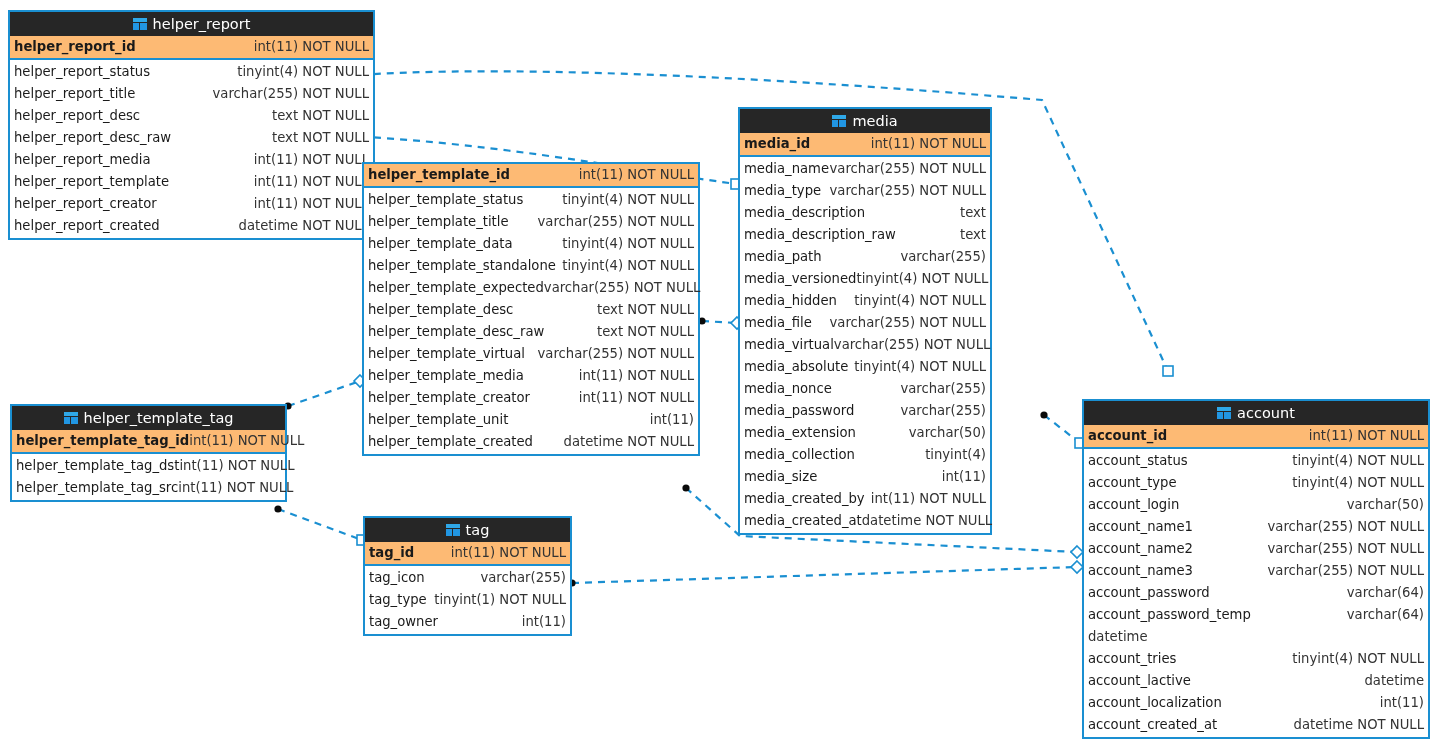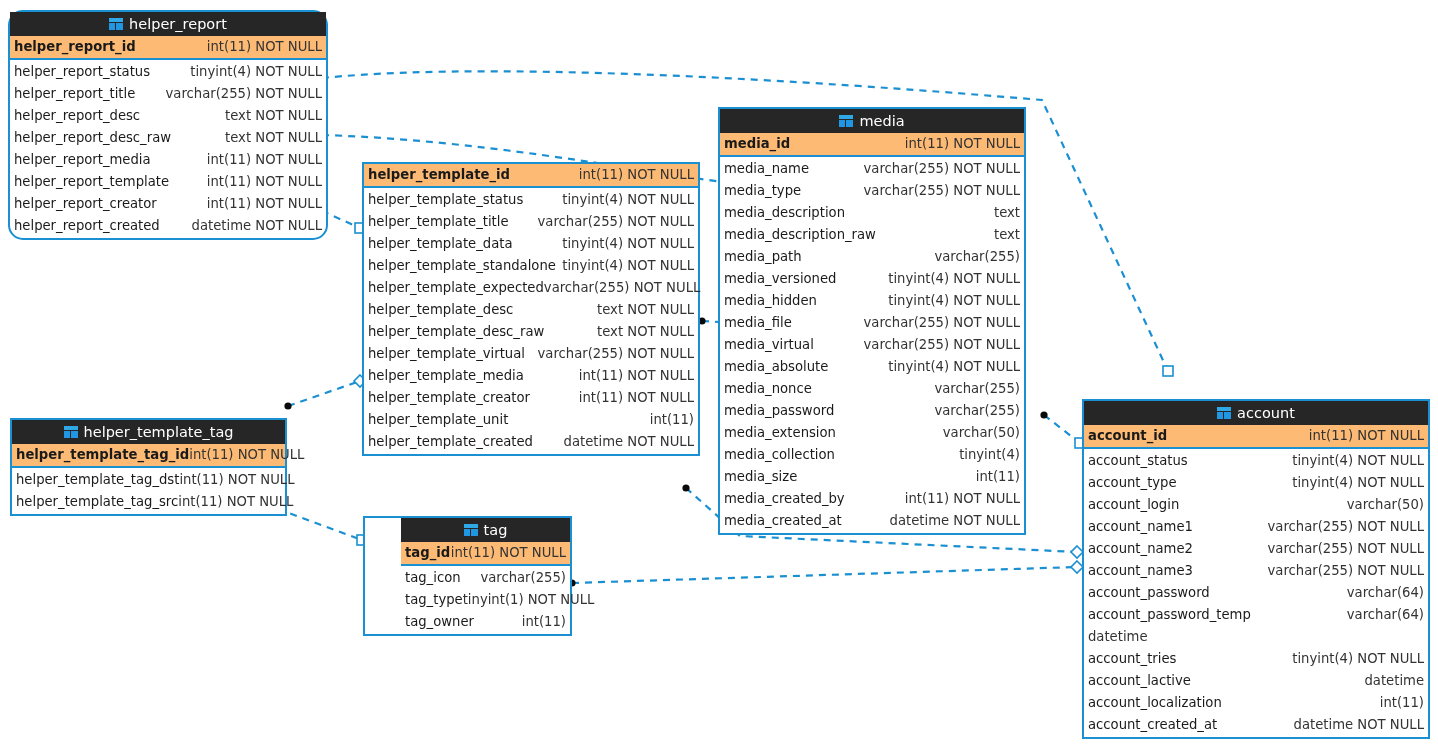--- a/index.html
+++ b/index.html
@@ -120,21 +120,21 @@
         <circle cx="686" cy="488" r="3.6" class="marker-dot"></circle>
         <polygon points="1077,546 1083,552 1077,558 1071,552" class="marker-open"></polygon>
         <circle cx="572" cy="583" r="3.6" class="marker-dot"></circle>
         <polygon points="1077,561 1083,567 1077,573 1071,567" class="marker-open"></polygon>
         <circle cx="1044" cy="415" r="3.6" class="marker-dot"></circle>
         <rect x="1075" y="438" width="10" height="10" class="marker-open"></rect>
       </g>
   </svg>
 
   <div id="entities">
-      <div class="entity" style="left: 8px; top: 10px; width: 320px; border-radius: 15px;">
+      <div class="entity" style="left: 8px; top: 10px; width: 367px;">
         <div class="ent-title">
           <span class="tbl-icon">
             <i class="r1"></i>
             <i class="r2a"></i>
             <i class="r2b"></i>
           </span>
           <span>helper_report</span>
         </div>
         <div class="pk-row">
           <div class="col-row pk">
@@ -228,21 +228,21 @@
           <div class="col-row">
             <span class="cname">helper_template_unit</span>
             <span class="ctype">int(11)</span>
           </div>
           <div class="col-row">
             <span class="cname">helper_template_created</span>
             <span class="ctype">datetime NOT NULL</span>
           </div>
         </div>
       </div>
-      <div class="entity" style="left: 718px; top: 107px; width: 308px;">
+      <div class="entity" style="left: 738px; top: 107px; width: 254px;">
         <div class="ent-title">
           <span class="tbl-icon">
             <i class="r1"></i>
             <i class="r2a"></i>
             <i class="r2b"></i>
           </span>
           <span>media</span>
         </div>
         <div class="pk-row">
           <div class="col-row pk">
@@ -383,21 +383,21 @@
           <div class="col-row">
             <span class="cname">account_localization</span>
             <span class="ctype">int(11)</span>
           </div>
           <div class="col-row">
             <span class="cname">account_created_at</span>
             <span class="ctype">datetime NOT NULL</span>
           </div>
         </div>
       </div>
-      <div class="entity" style="left: 10px; top: 404px; width: 277px; margin-top: 14px;">
+      <div class="entity" style="left: 10px; top: 404px; width: 277px;">
         <div class="ent-title">
           <span class="tbl-icon">
             <i class="r1"></i>
             <i class="r2a"></i>
             <i class="r2b"></i>
           </span>
           <span>helper_template_tag</span>
         </div>
         <div class="pk-row">
           <div class="col-row pk">
@@ -409,21 +409,21 @@
           <div class="col-row">
             <span class="cname">helper_template_tag_dst</span>
             <span class="ctype">int(11) NOT NULL</span>
           </div>
           <div class="col-row">
             <span class="cname">helper_template_tag_src</span>
             <span class="ctype">int(11) NOT NULL</span>
           </div>
         </div>
       </div>
-      <div class="entity" style="left: 363px; top: 516px; width: 209px; padding-left: 36px;">
+      <div class="entity" style="left: 363px; top: 516px; width: 209px;">
         <div class="ent-title">
           <span class="tbl-icon">
             <i class="r1"></i>
             <i class="r2a"></i>
             <i class="r2b"></i>
           </span>
           <span>tag</span>
         </div>
         <div class="pk-row">
           <div class="col-row pk">

